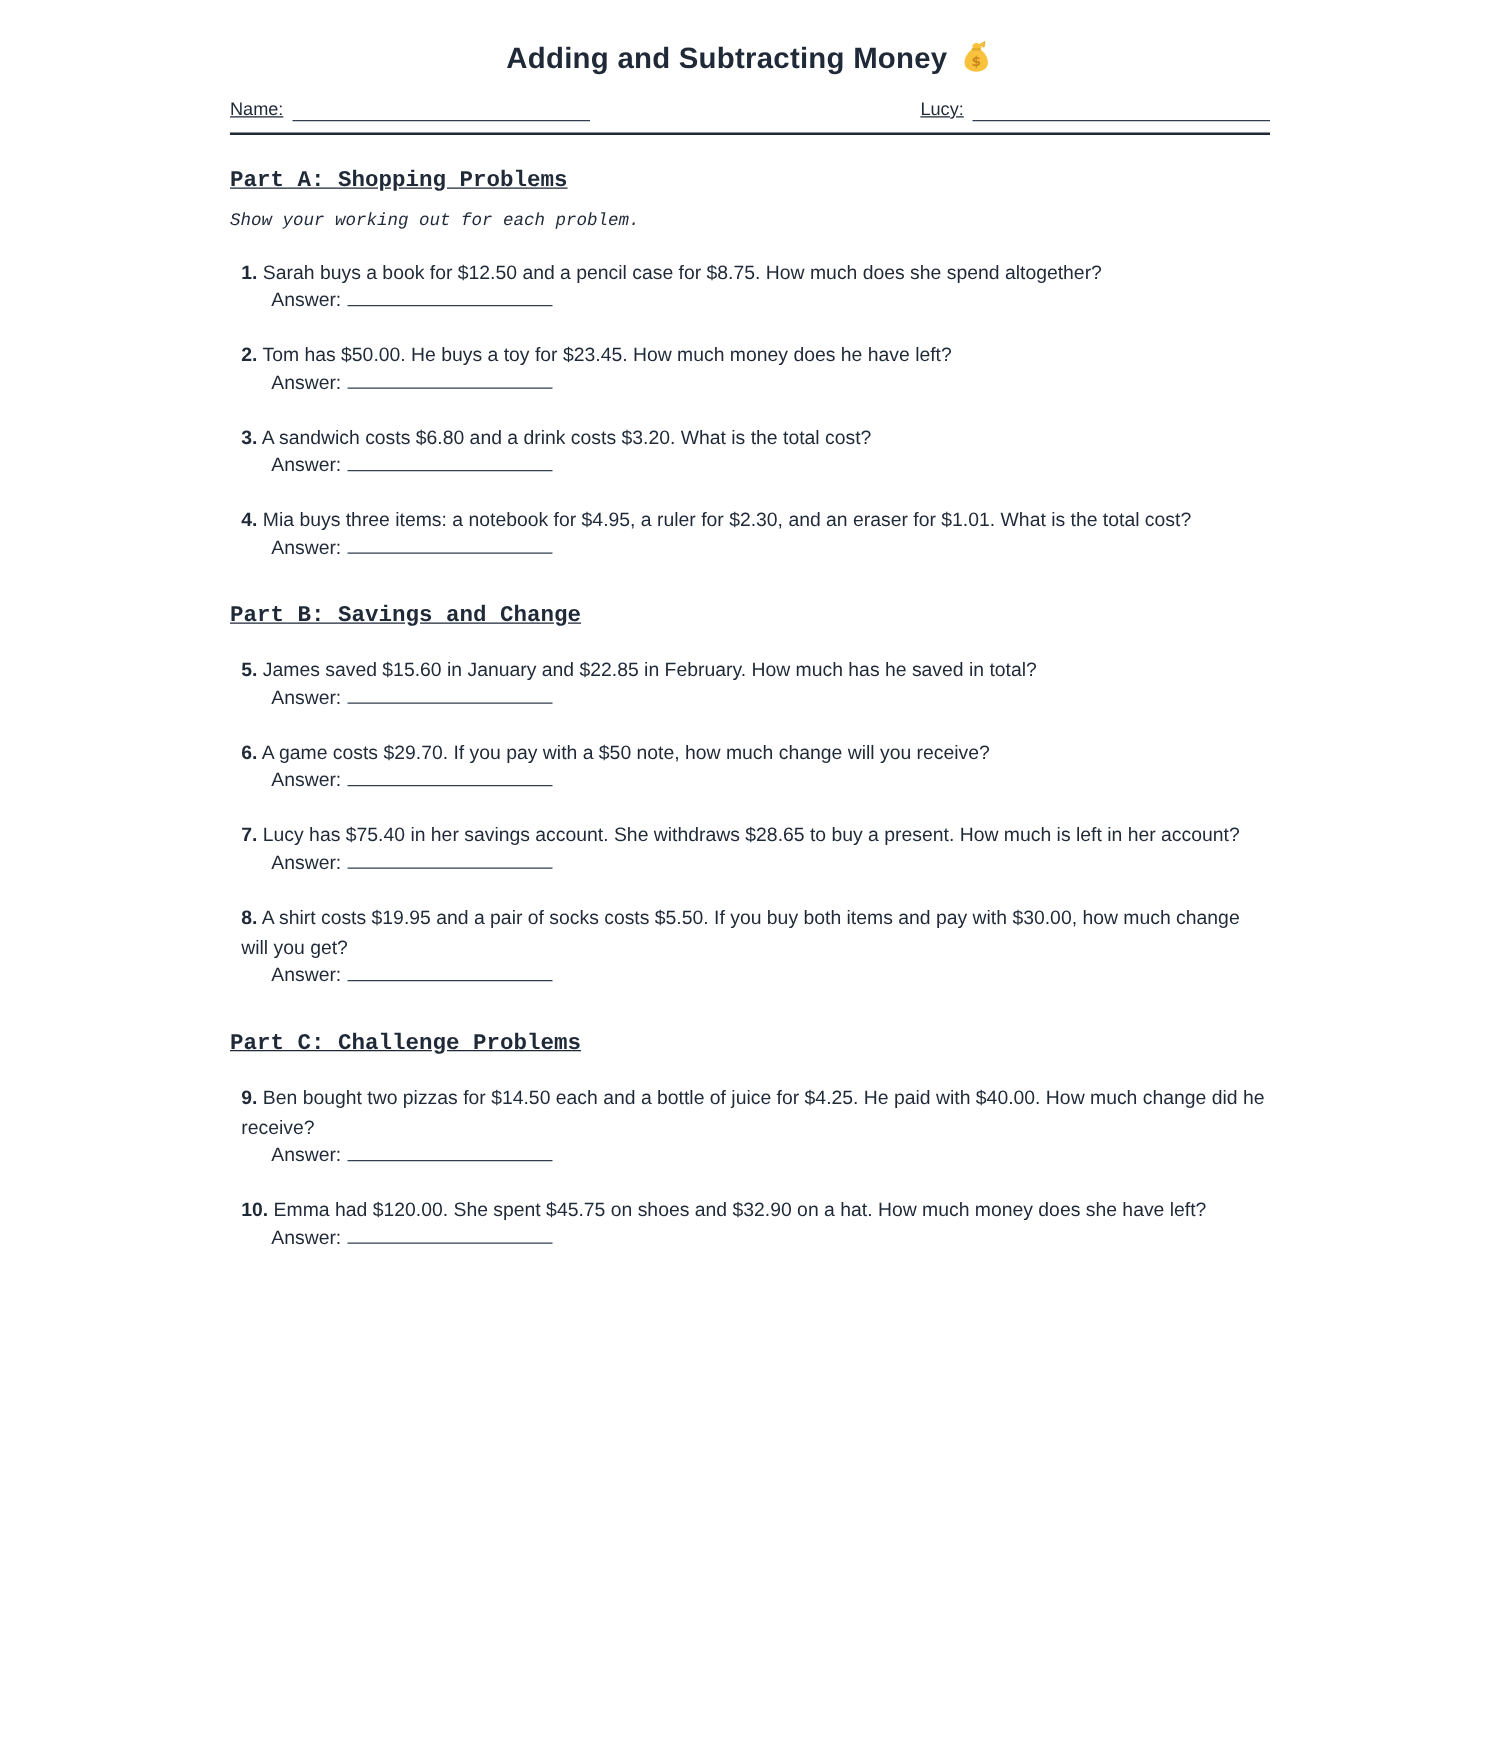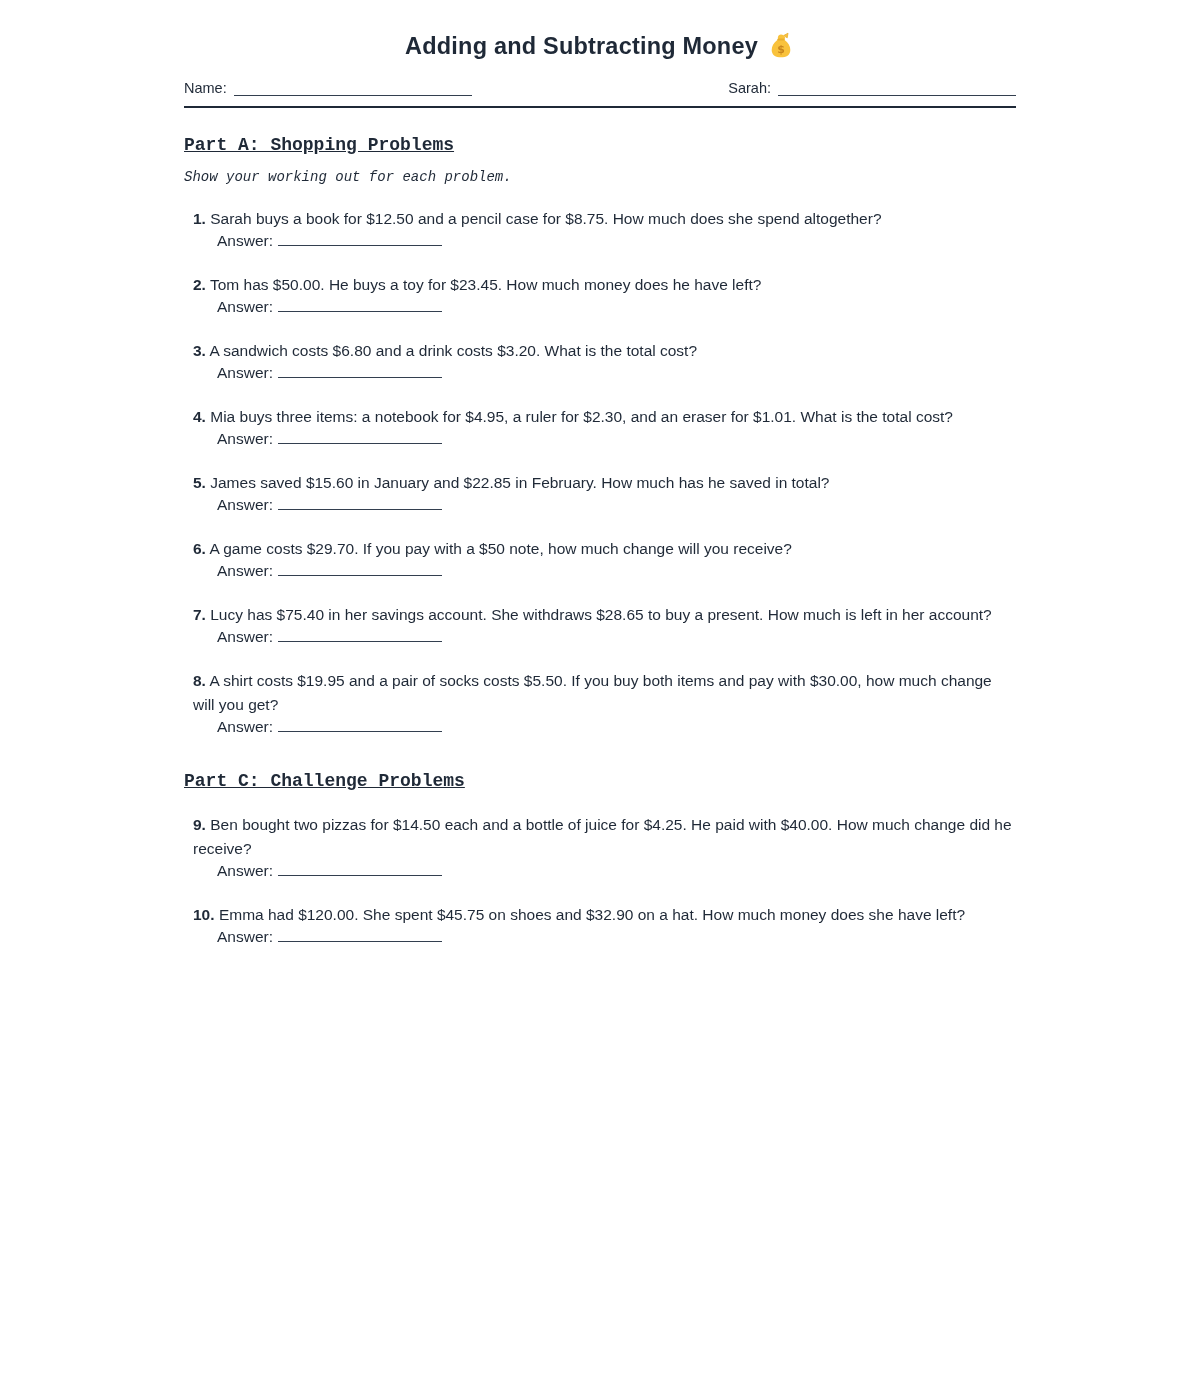--- a/index.html
+++ b/index.html
@@ -27,21 +27,21 @@
   }
   .money-bag-svg { display: inline-block; }
 
   .name-date-row {
     display: flex;
     justify-content: space-between;
     align-items: flex-end;
     font-size: 14.5px;
     margin-bottom: 0;
   }
-  .field { display: flex; align-items: center; }
+  .field { display: flex; align-items: flex-end; text-decoration: underline; }
   .field-label { margin-right: 7px; line-height: 17px; }
   .blank-line {
     display: inline-block;
     width: 238px;
     height: 15px;
     border-bottom: 1.4px solid #333F4F;
   }
 
   hr.rule {
     border: none;
@@ -102,21 +102,21 @@
         <text x="18" y="26.5" text-anchor="middle" font-size="14" font-weight="bold" fill="#C9861C" font-family="DejaVu Sans, sans-serif">$</text>
       </svg>
     </h1>
 
     <div class="name-date-row">
       <div class="field">
         <span class="field-label">Name:</span>
         <span class="blank-line"></span>
       </div>
       <div class="field">
-        <span class="field-label">Sarah:</span>
+        <span class="field-label">Lucy:</span>
         <span class="blank-line"></span>
       </div>
     </div>
 
     <hr class="rule">
 
     <section class="first">
       <h2 class="section-heading">Part A: Shopping Problems</h2>
       <p class="note">Show your working out for each problem.</p>
 
@@ -147,20 +147,21 @@
       <div class="question">
         <span class="q-num">4.</span>
         <span>Mia buys three items: a notebook for $4.95, a ruler for $2.30, and an eraser for $1.01. What is the total cost?</span>
         <div class="answer-row">
           <span>Answer:</span><span class="answer-line"></span>
         </div>
       </div>
     </section>
 
     <section>
+      <h2 class="section-heading">Part B: Savings and Change</h2>
 
       <div class="question">
         <span class="q-num">5.</span>
         <span>James saved $15.60 in January and $22.85 in February. How much has he saved in total?</span>
         <div class="answer-row">
           <span>Answer:</span><span class="answer-line"></span>
         </div>
       </div>
 
       <div class="question">

